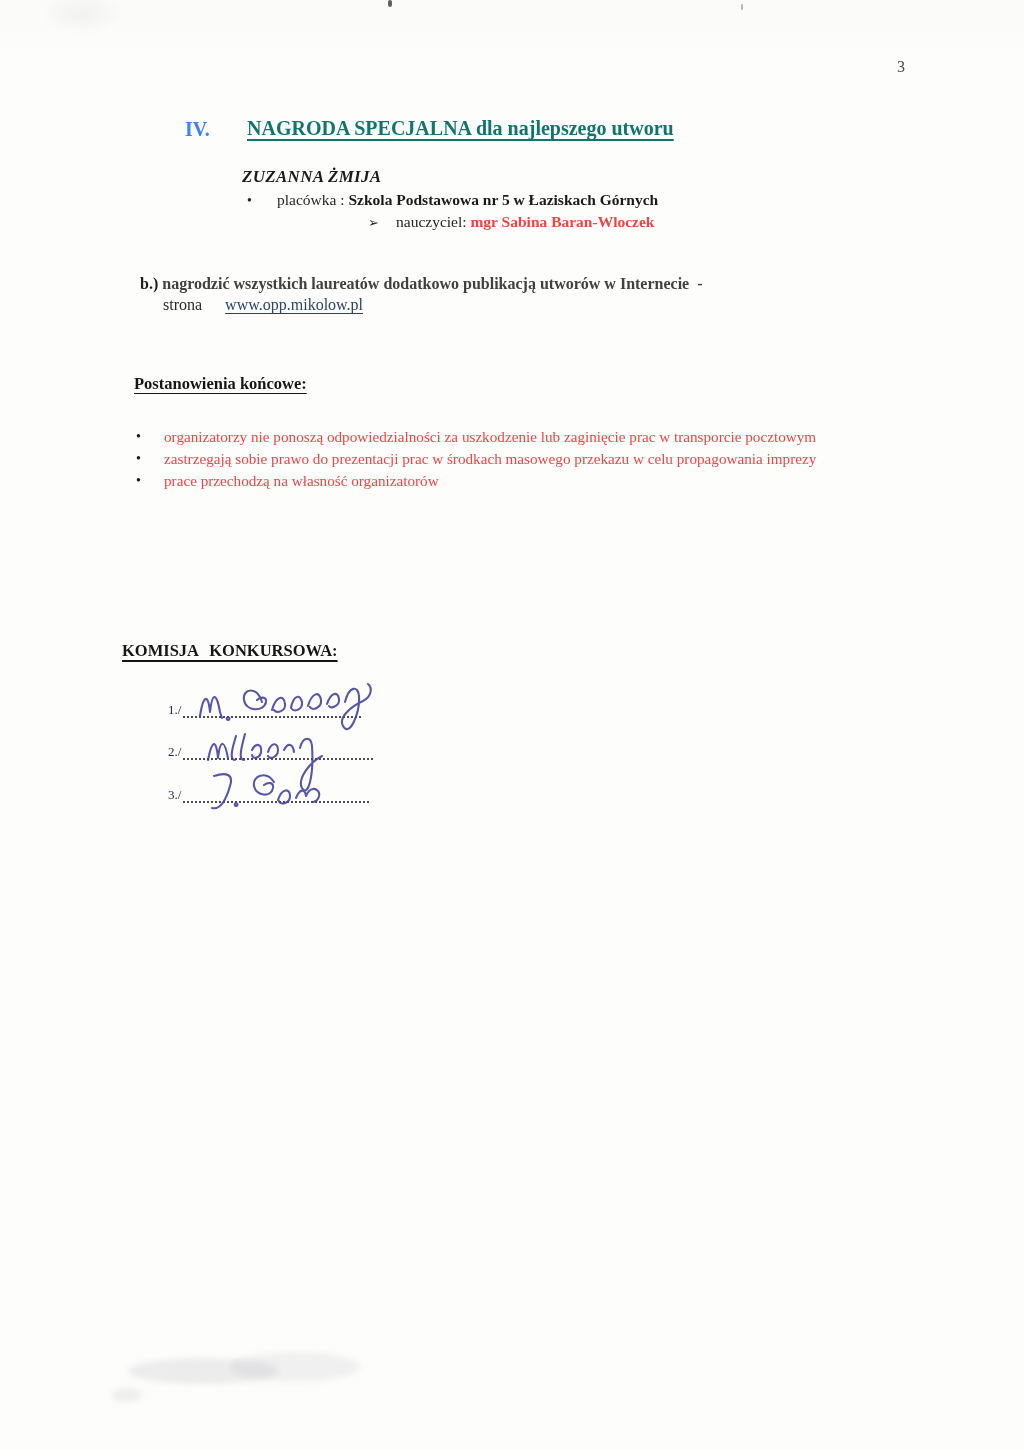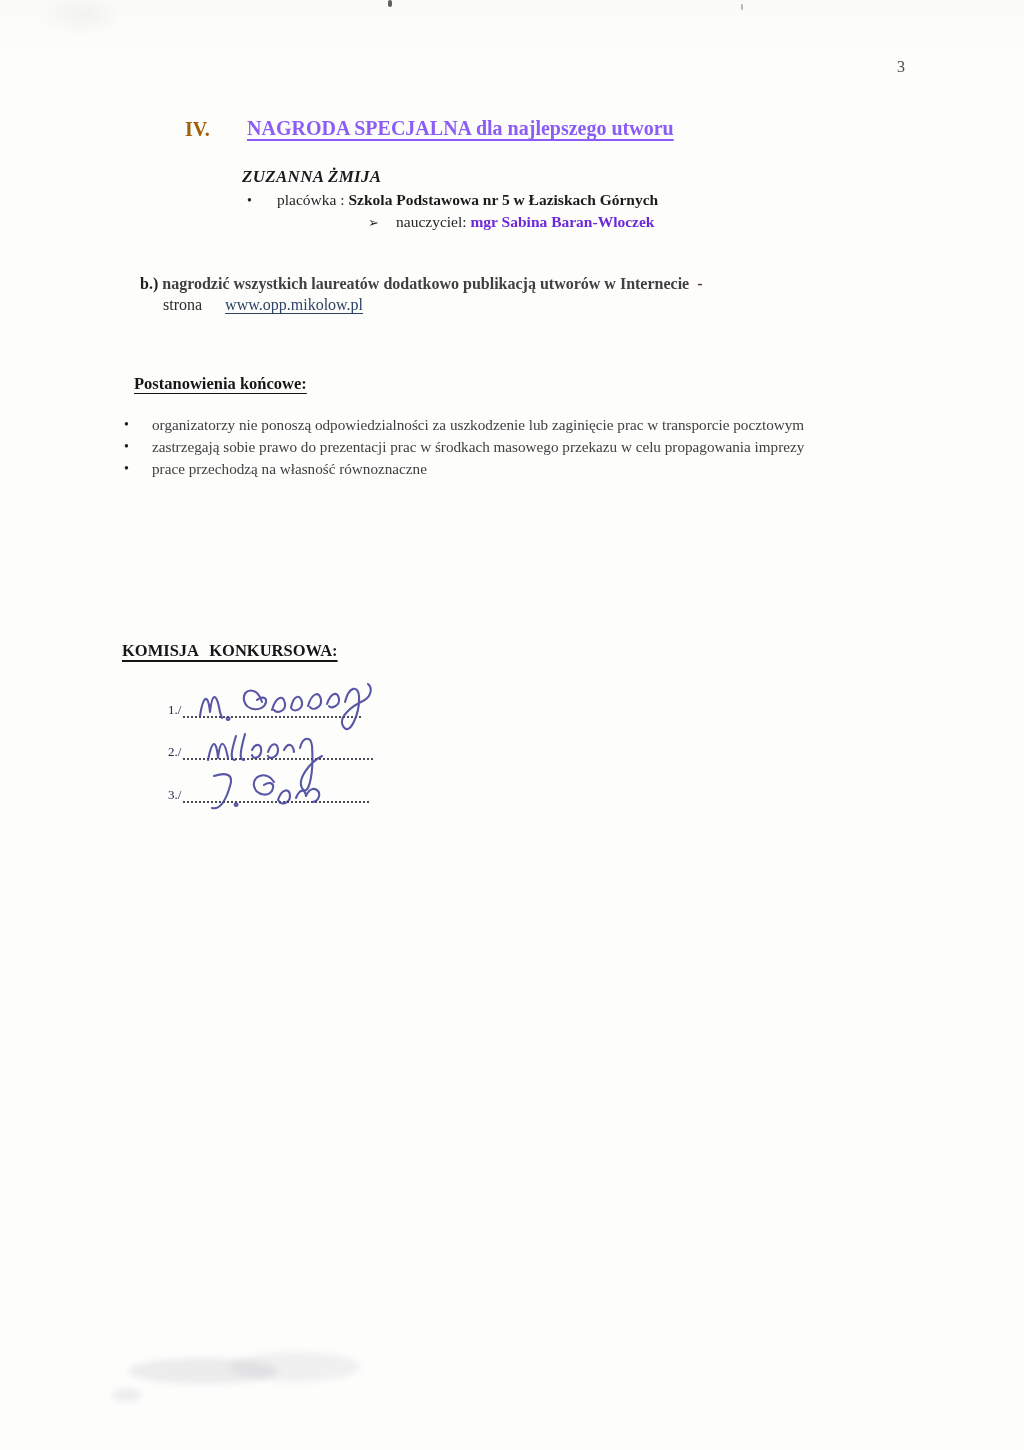--- a/index.html
+++ b/index.html
@@ -20,53 +20,53 @@
     content:"";position:absolute;inset:0;pointer-events:none;
     background:
       radial-gradient(60px 30px at 8% 1%, rgba(160,160,160,.10), transparent 70%),
       linear-gradient(180deg, rgba(200,200,200,.05), transparent 4%);
   }
   .abs{position:absolute;}
 
   .page-number{left:897px;top:58px;font-size:16px;color:#4a4a4a;}
 
   
-  .sec-roman{left:185px;top:118px;font-size:20px;font-weight:bold;color:#a16207;}
+  .sec-roman{left:185px;top:118px;font-size:20px;font-weight:bold;color:#3b82f6;}
   .sec-title{
-    left:247px;top:117px;font-size:20px;font-weight:bold;color:#8b5cf6;
+    left:247px;top:117px;font-size:20px;font-weight:bold;color:#0f766e;
     text-decoration:underline;text-decoration-thickness:2px;text-underline-offset:4px;
   }
 
   .winner-name{left:242px;top:167px;font-size:17px;font-weight:bold;color:#1c1c1c;letter-spacing:.3px;font-style:italic;}
   .winner-row1{left:247px;top:191px;font-size:15.5px;color:#252525;}
   .winner-row1 .bullet{display:inline-block;width:30px;font-size:14px;}
   .winner-row1 b{color:#1b1b1b;}
   .winner-row2{left:368px;top:213px;font-size:15.5px;color:#252525;}
   .winner-row2 .arrow{display:inline-block;width:28px;color:#2a2a2a;font-size:13px;}
-  .winner-row2 b{color:#6d28d9;}
+  .winner-row2 b{color:#ef4444;}
 
   
   .item-b{left:140px;top:271px;font-size:16px;width:720px;line-height:25px;}
   .item-b .blabel{font-weight:bold;color:#1d1d1d;}
   .item-b .red{font-weight:bold;color:#404040;}
   .item-b .dash{font-weight:bold;color:#5c3a3a;margin-left:8px;}
   .strona-row{left:163px;top:296px;font-size:16px;color:#2b2b2b;}
   .strona-row a{
     color:#2e4363;text-decoration:underline;text-underline-offset:3px;margin-left:23px;
   }
 
   .provisions-heading,.committee-heading{
     font-size:16.5px;font-weight:bold;color:#161616;
     text-decoration:underline;text-decoration-thickness:2px;text-underline-offset:4px;
   }
   .provisions-heading{left:134px;top:374px;text-decoration:underline;}
 
   ul.provisions{
-    left:122px;top:414px;width:795px;margin:0;padding:0;list-style:none;
-    font-size:15.2px;line-height:21.8px;color:#404040;
+    left:122px;top:414px;width:795px;margin:12px;padding:0;list-style:none;
+    font-size:15.2px;line-height:21.8px;color:#ef4444;
   }
   ul.provisions li{position:relative;padding-left:30px;margin:0;}
   ul.provisions li::before{
     content:"\2022";position:absolute;left:2px;top:0;font-size:14px;color:#1a1a1a;
   }
 
   .committee-heading{left:122px;top:641px;word-spacing:7px;}
 
   .sig-row{position:absolute;display:flex;align-items:flex-end;}
   .sig-label{font-size:13px;color:#26264f;margin-right:2px;}
@@ -112,21 +112,21 @@
     <span class="red">nagrodzić wszystkich laureatów dodatkowo publikacją utworów w Internecie</span><span class="dash">-</span>
   </div>
   <div class="abs strona-row">
     <span>strona</span><a href="#">www.opp.mikolow.pl</a>
   </div>
 
   <div class="abs provisions-heading">Postanowienia końcowe:</div>
   <ul class="abs provisions">
     <li>organizatorzy nie ponoszą odpowiedzialności za uszkodzenie lub zaginięcie prac w transporcie pocztowym</li>
     <li>zastrzegają sobie prawo do prezentacji prac w środkach masowego przekazu w celu propagowania imprezy</li>
-    <li>prace przechodzą na własność równoznaczne</li>
+    <li>prace przechodzą na własność organizatorów</li>
   </ul>
 
   <div class="abs committee-heading">KOMISJA KONKURSOWA:</div>
 
   <div class="sig-row sig-row1">
     <span class="sig-label">1./</span>
     <span class="sig-dots"></span>
   </div>
   <div class="sig-row sig-row2">
     <span class="sig-label">2./</span>

